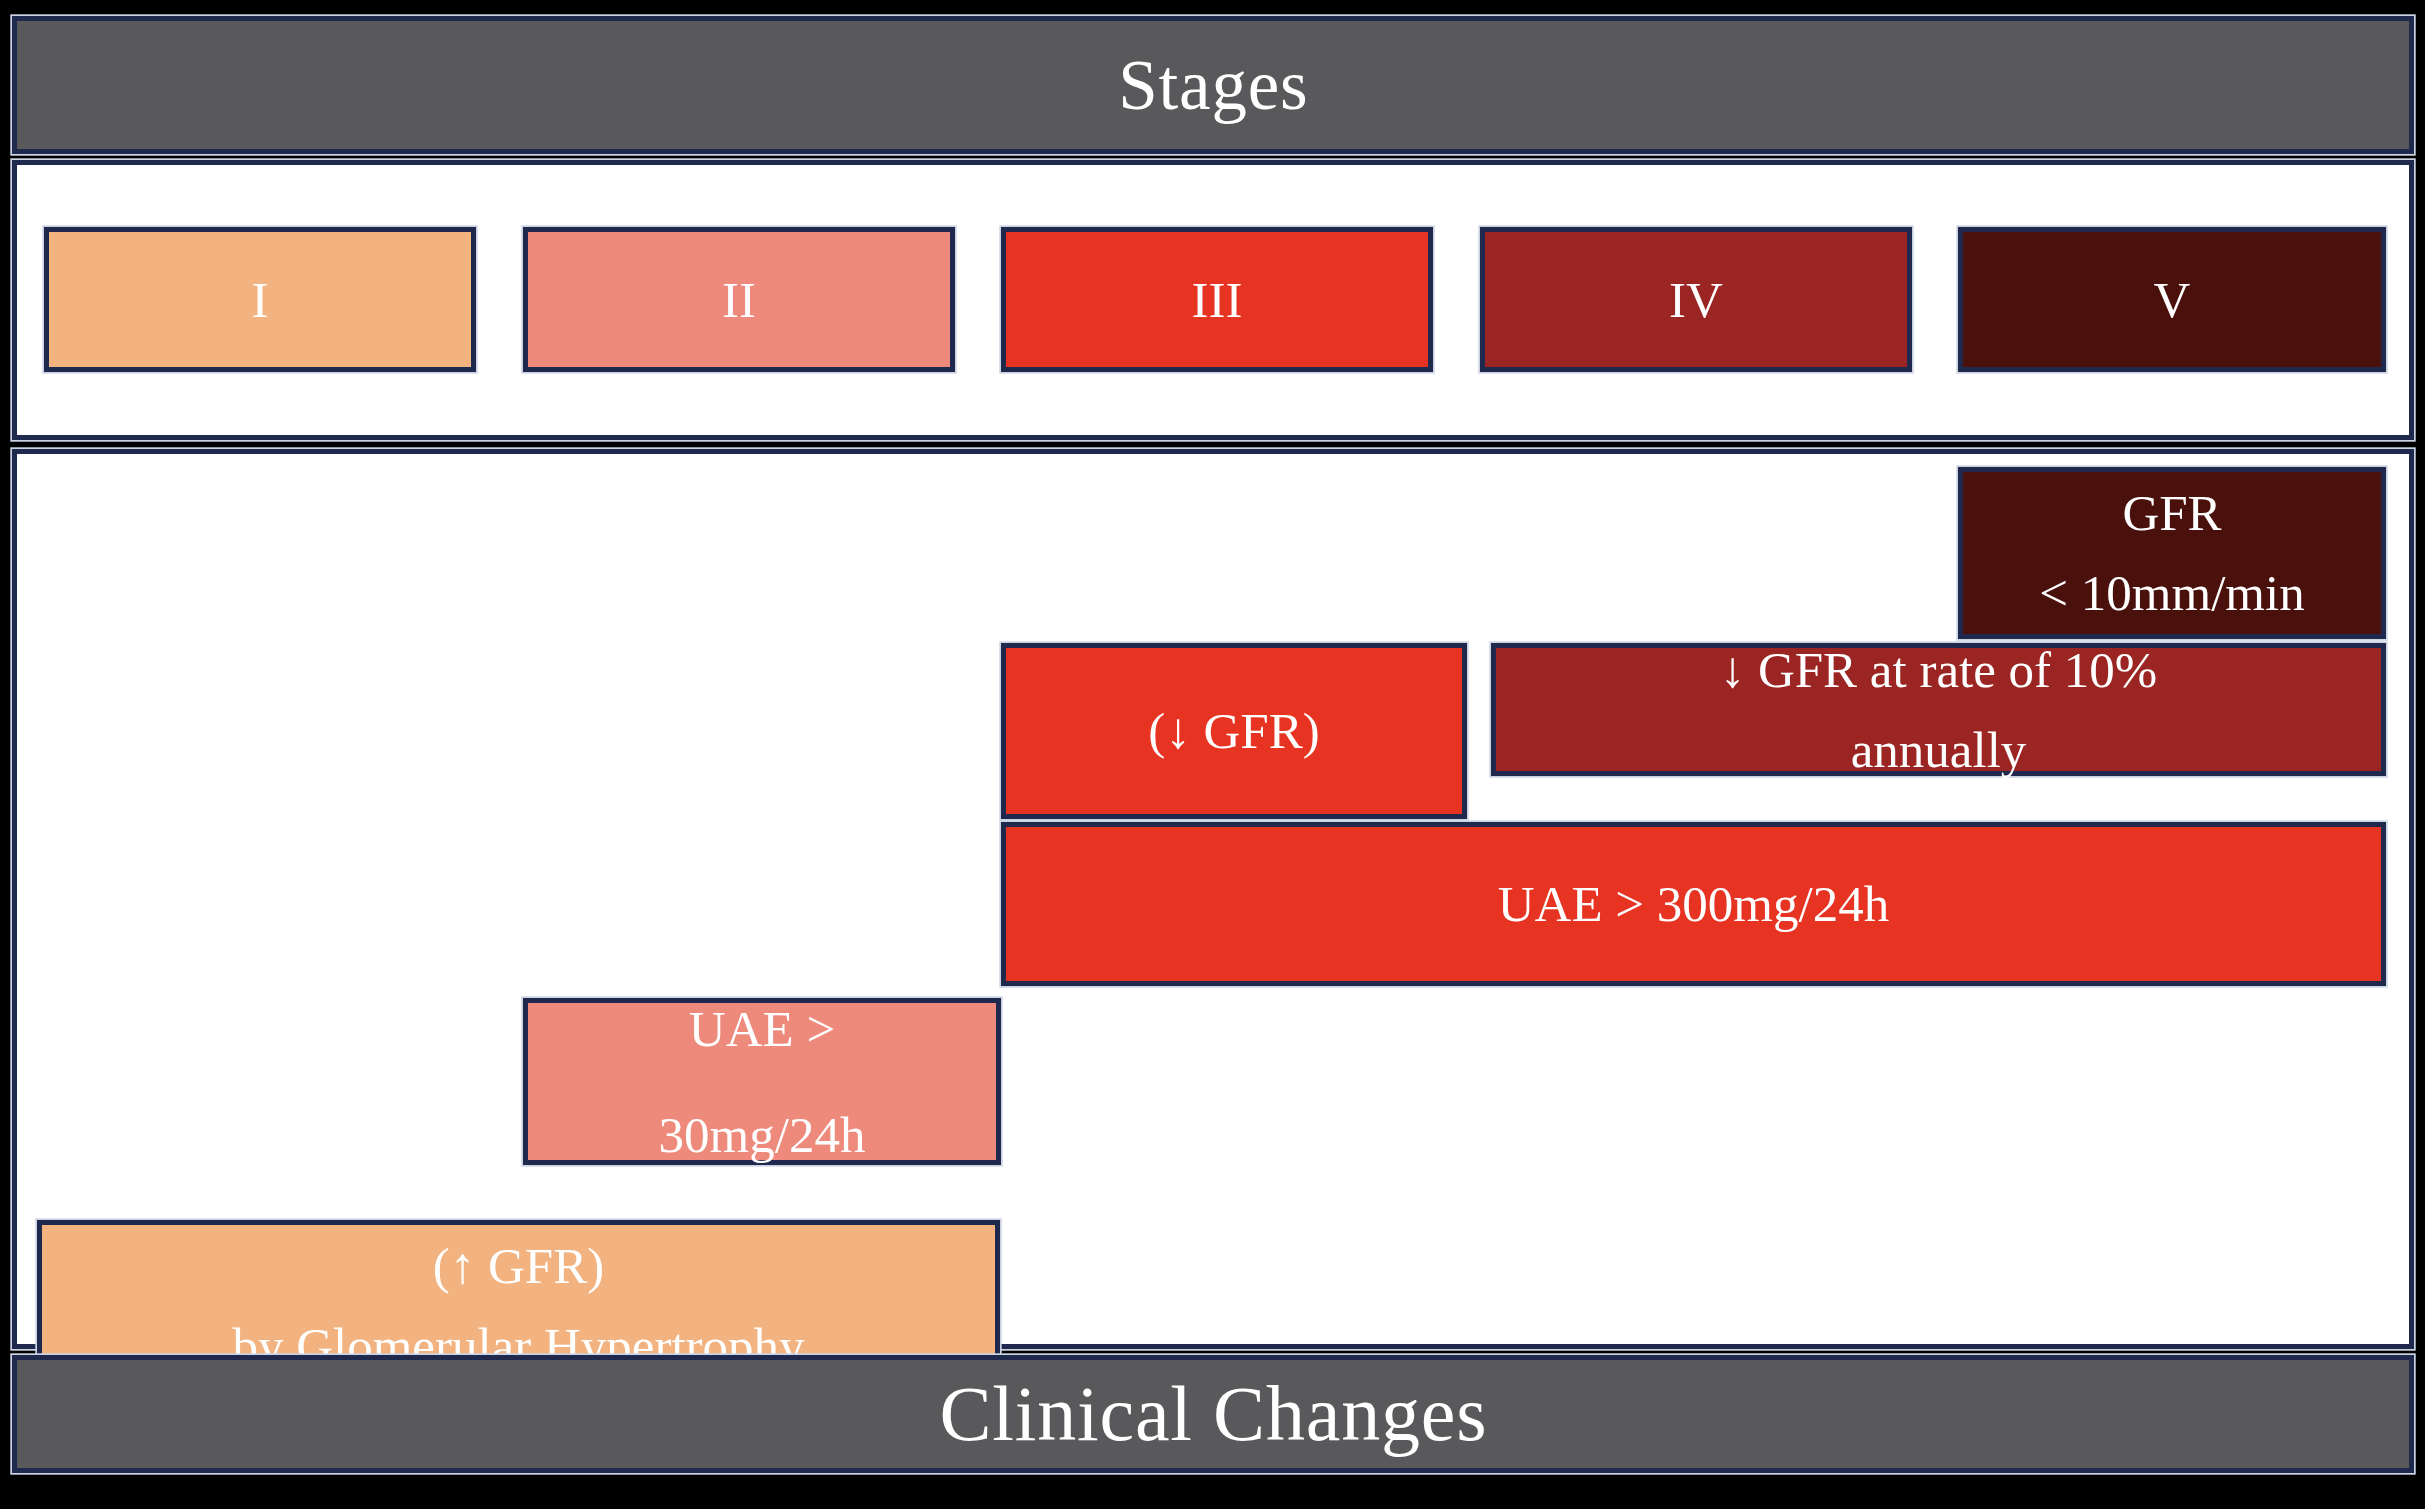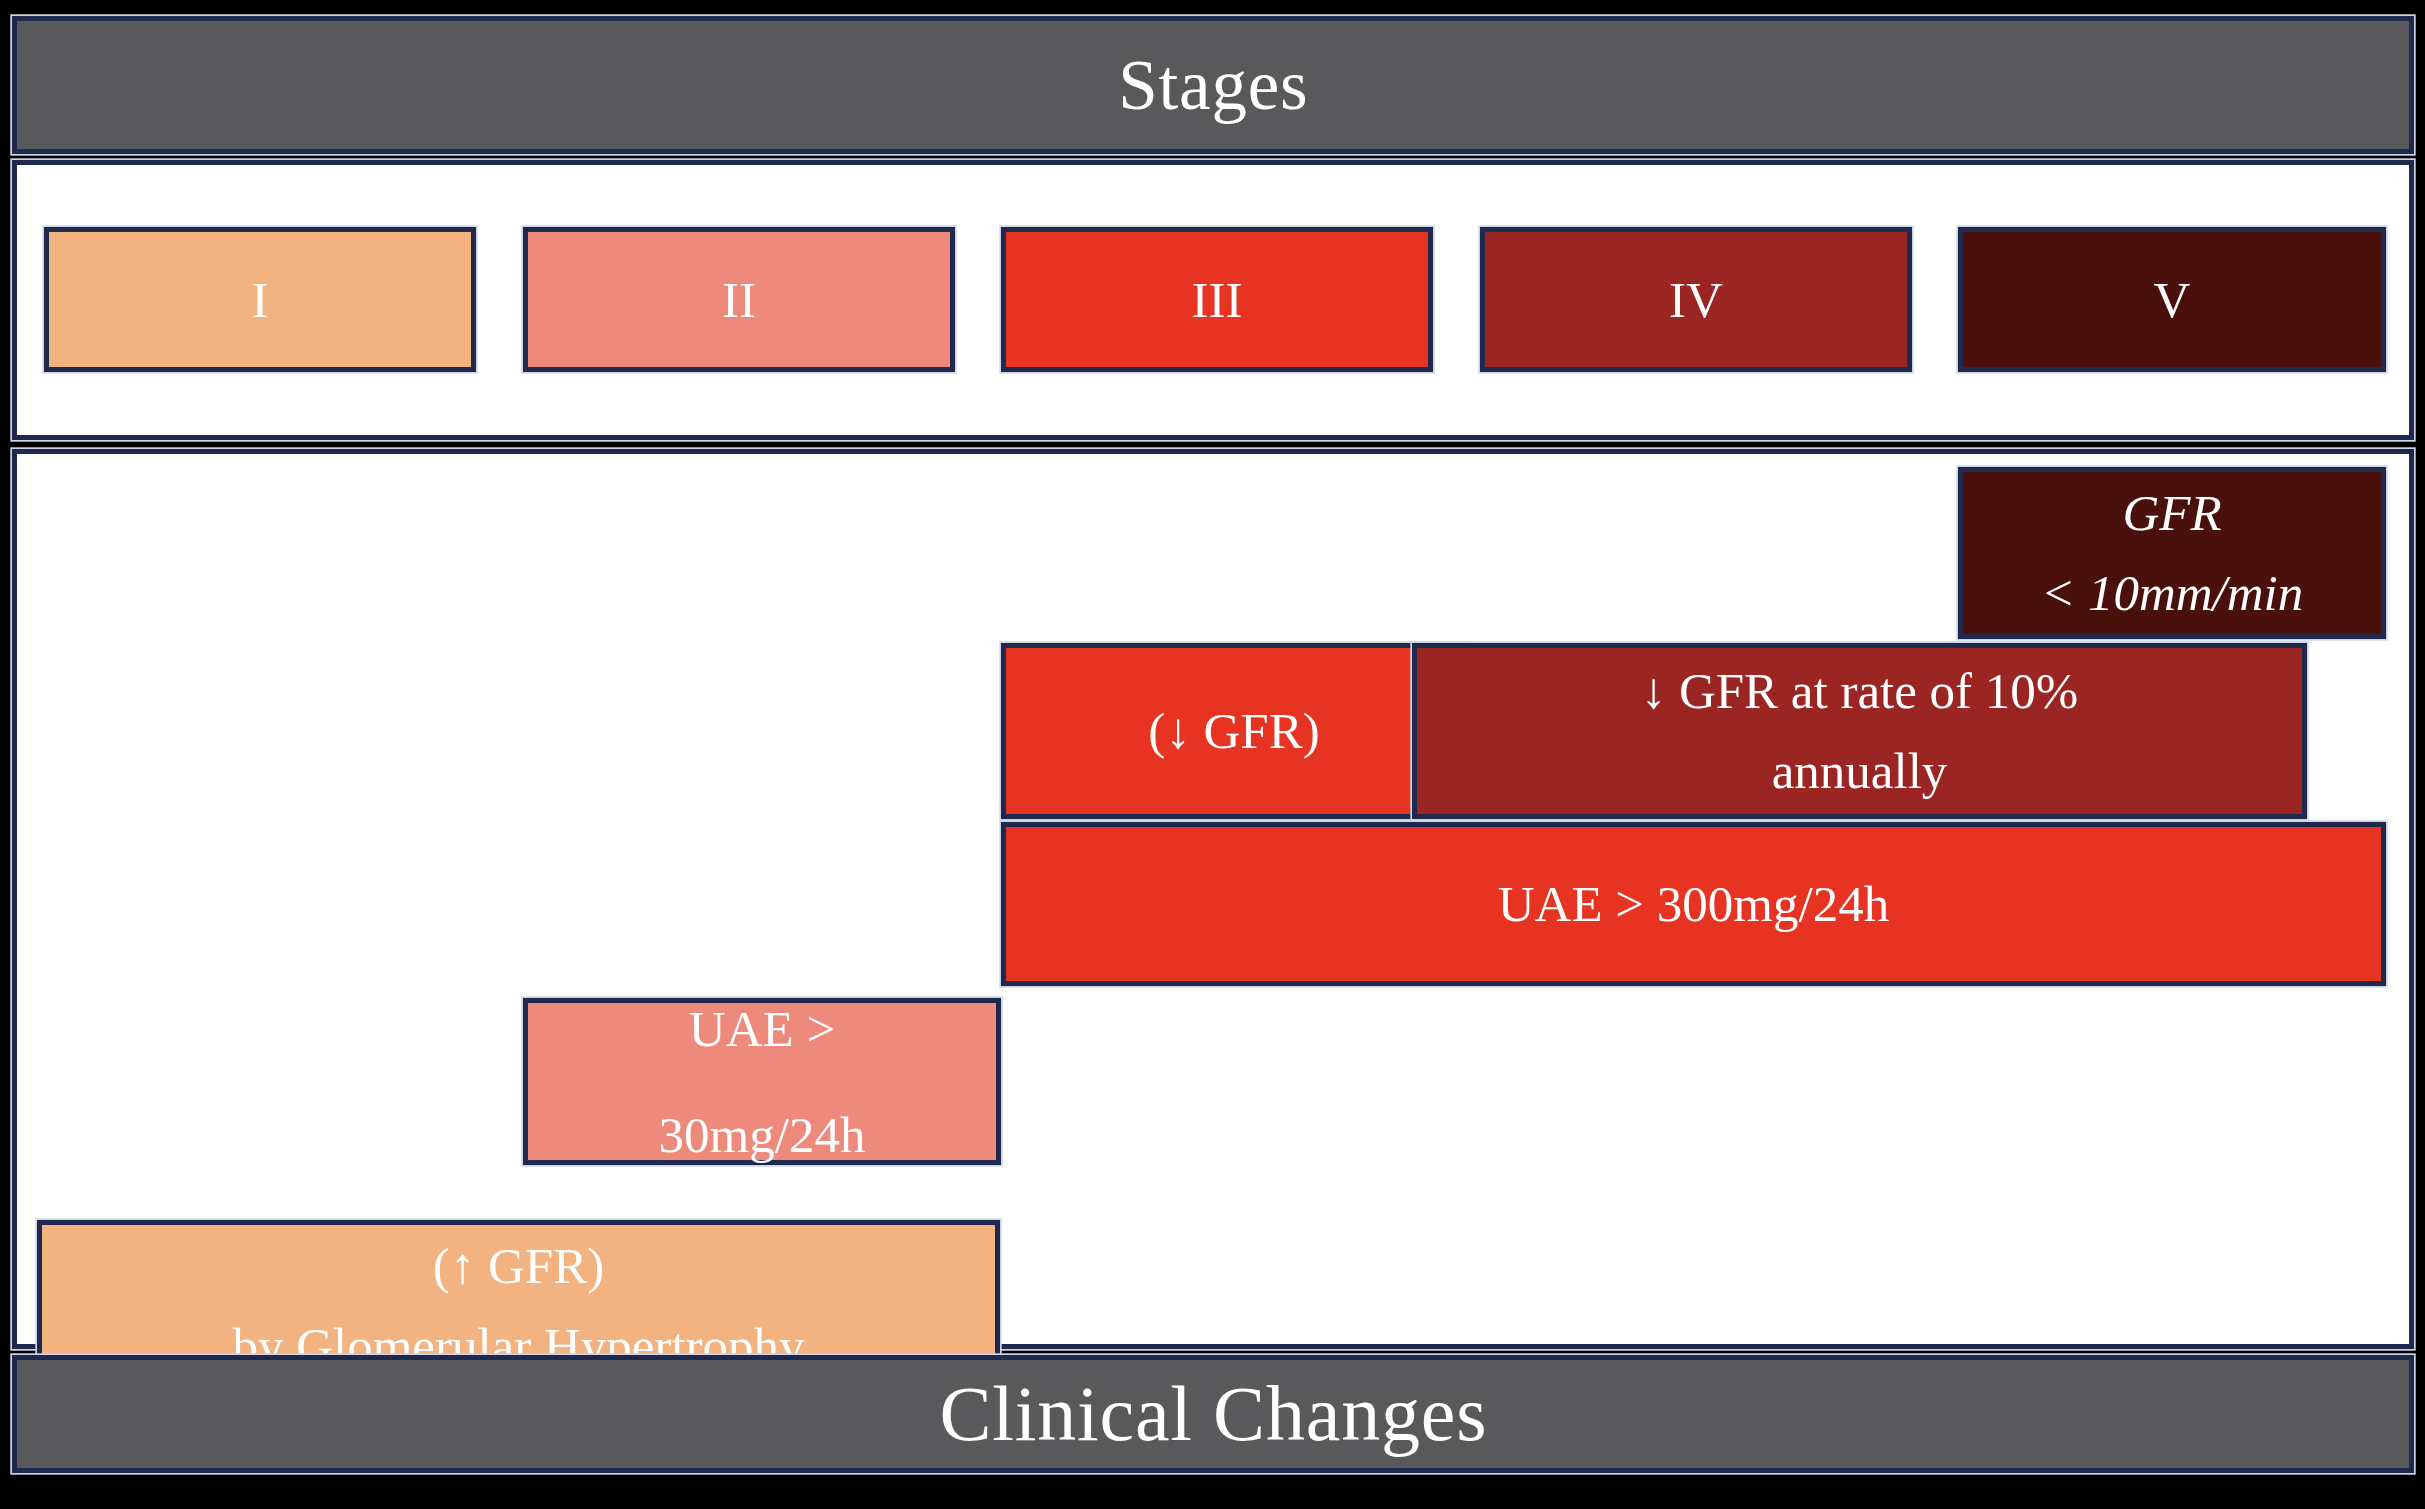--- a/index.html
+++ b/index.html
@@ -56,21 +56,21 @@
     flex-direction: column;
     align-items: center;
     justify-content: center;
     text-align: center;
     color: #ffffff;
   }
   .cbox .line { display: block; color: #ffffff; font-size: 51px; line-height: 80px; }
 
   .box-gfr-under-10   { left: 1958px; top: 467px;  width: 428px;  height: 172px; }
   .box-gfr-decline    { left: 1001px; top: 643px;  width: 466px;  height: 176px; }
-  .box-gfr-rate       { left: 1412px; top: 643px;  width: 895px; height: 176px; }
+  .box-gfr-rate       { left: 1491px; top: 643px;  width: 895px; height: 133px; }
   .box-uae-over-300   { left: 1001px; top: 822px;  width: 1385px; height: 164px; }
   .box-uae-over-30    { left: 523px;  top: 998px; width: 478px;  height: 167px; }
   .box-gfr-rise       { left: 37px;   top: 1220px; width: 963px; height: 171px; }
 </style>
 </head>
 <body>
 
 <div class="page">
 
   <div class="bordered bar header-bar">
@@ -90,21 +90,21 @@
   </div>
   <div class="bordered stage-box stage-4" style="background: rgb(154, 37, 34);">
     <span class="stage-numeral">IV</span>
   </div>
   <div class="bordered stage-box stage-5" style="background: rgb(74, 16, 12);">
     <span class="stage-numeral">V</span>
   </div>
 
   <div class="bordered panel clinical-panel"></div>
 
-  <div class="bordered cbox box-gfr-under-10" style="background: rgb(74, 16, 12); font-style: italic;">
+  <div class="bordered cbox box-gfr-under-10" style="background: rgb(74, 16, 12);">
     <span class="line">GFR</span>
     <span class="line">&lt; 10mm/min</span>
   </div>
 
   <div class="bordered cbox box-gfr-decline" style="background: rgb(231, 51, 34);">
     <span class="line">(↓ GFR)</span>
   </div>
 
   <div class="bordered cbox box-gfr-rate" style="background: rgb(154, 37, 34);">
     <span class="line">↓ GFR at rate of 10%</span>

